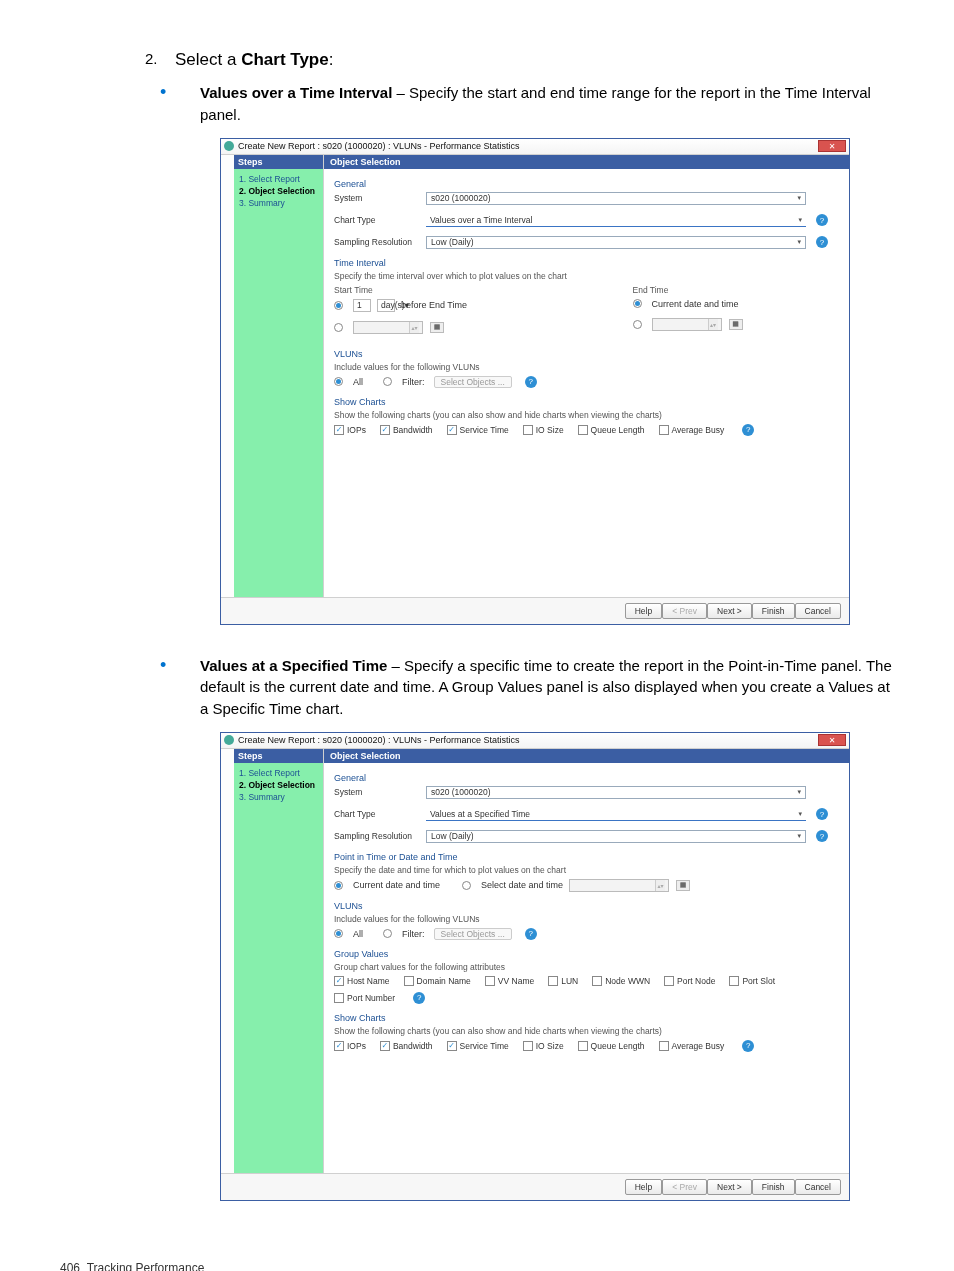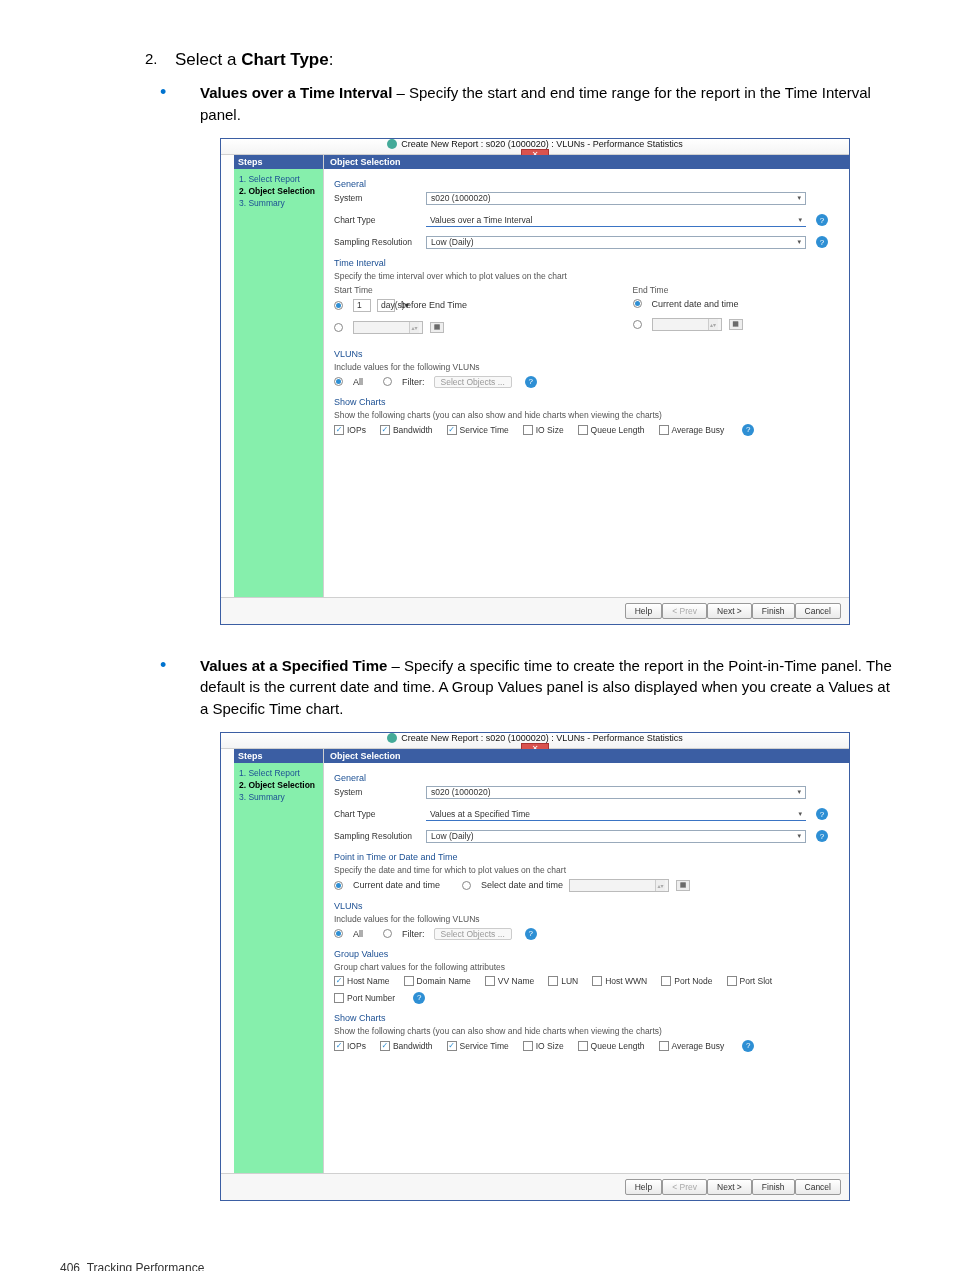--- a/index.html
+++ b/index.html
@@ -28,21 +28,20 @@
     color: #333;
     display: flex;
     flex-direction: column;
   }
   .titlebar {
     height: 16px;
     background: linear-gradient(#fff,#f4f4f4);
     border-bottom: 1px solid #d0d0d0;
     display: flex; align-items: center; justify-content: space-between;
     padding: 0 3px;
-    flex-direction: column;
   }
   .titlebar .tleft { display:flex; align-items:center; gap:4px; color:#111;}
   .titlebar .ticon { width:10px;height:10px;border-radius:50%;background:#4a9; display:inline-block;}
   .titlebar .tbtn { width:28px;height:12px;background:#d9534f;border:1px solid #a33;display:inline-flex;align-items:center;justify-content:center;color:#fff;font-size:8px;}
   .cols { display:flex; }
   .steps-pane { width:90px; border-right:1px solid #d0d0d0; background:#86efac;margin-left:13px; }
   .steps-hd { background:#3b5ea3;color:#fff;font-weight:bold;padding:2px 4px;font-size:9px;}
   .steps-ul { list-style:none; padding:4px 5px; }
   .steps-ul li { padding:1px 0; color:#1b4f93; font-size:8.5px;}
   .steps-ul li.sel { font-weight:bold; color:#000; }
@@ -326,21 +325,21 @@
             <span class="cb-inline">
                 <span class="chk"></span>
                 <span>VV Name</span>
               </span>
             <span class="cb-inline">
                 <span class="chk"></span>
                 <span>LUN</span>
               </span>
             <span class="cb-inline">
                 <span class="chk"></span>
-                <span>Host WWN</span>
+                <span>Node WWN</span>
               </span>
             <span class="cb-inline">
                 <span class="chk"></span>
                 <span>Port Node</span>
               </span>
             <span class="cb-inline">
                 <span class="chk"></span>
                 <span>Port Slot</span>
               </span>
             <span class="cb-inline">

